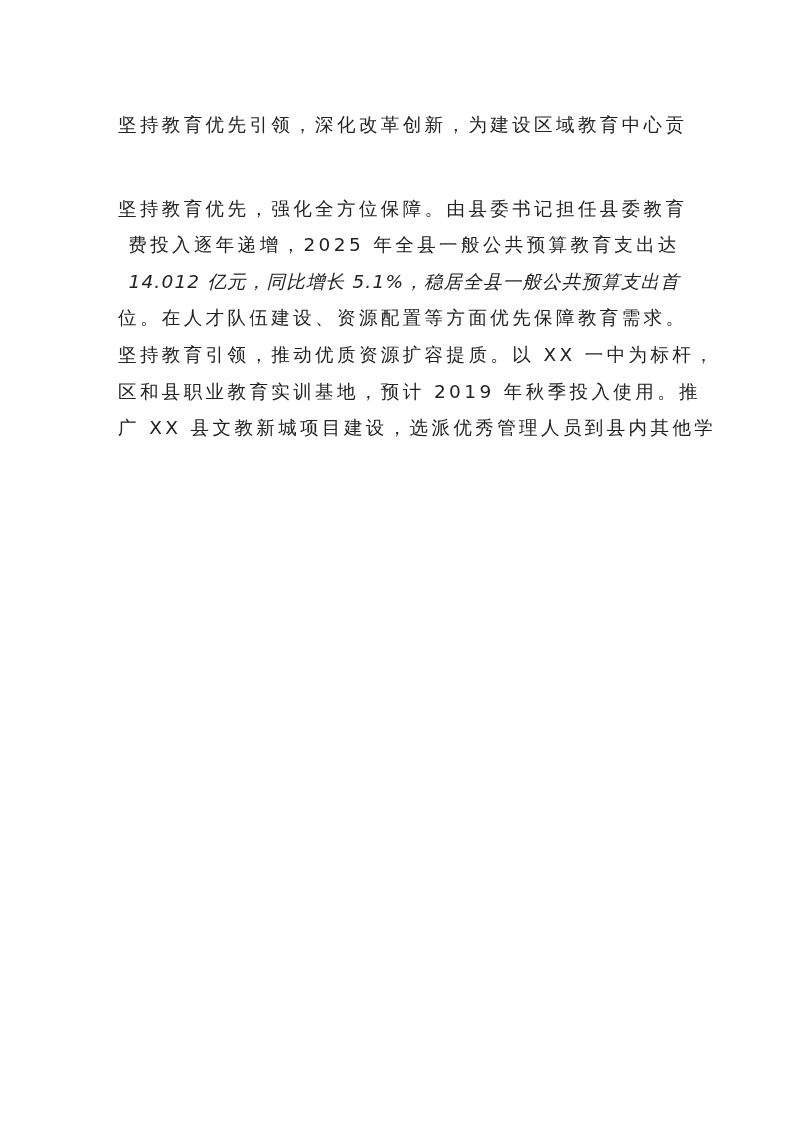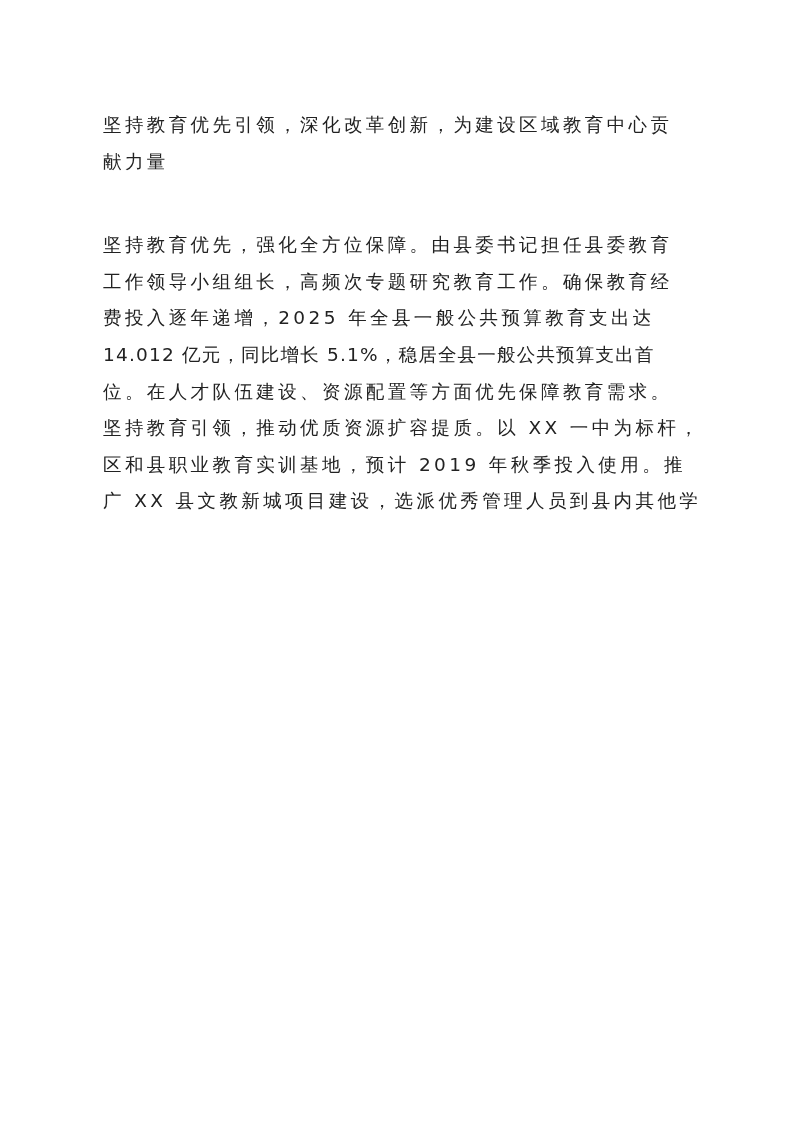--- a/index.html
+++ b/index.html
@@ -10,58 +10,58 @@
     body {
       width: 793px;
       height: 1122px;
       position: relative;
       overflow: hidden;
       font-family: "DejaVu Sans", "Liberation Sans", sans-serif;
       color: #1a1a1a;
     }
     .page {
       position: absolute;
-      left: 103px;
+      left: 118px;
       top: 107px;
       width: 562px;
+      text-align: right;
     }
     .line {
       display: block;
       height: 36.6px;
       line-height: 36.6px;
       font-size: 18.5px;
       letter-spacing: 3.4px;
       white-space: nowrap;
       color: #222222;
     }
     .line.tight {
       letter-spacing: 1.2px;
+      font-style: italic;
     }
     .gap {
       height: 47px;
     }
     .paragraph {
       display: block;
     }
   </style>
 </head>
 <body>
 
 <div class="page">
   <div class="paragraph">
     <span class="line">坚持教育优先引领，深化改革创新，为建设区域教育中心贡</span>
-    <span class="line">献力量</span>
   </div>
 
   <div class="gap"></div>
 
 
   <div class="paragraph">
     <span class="line">坚持教育优先，强化全方位保障。由县委书记担任县委教育</span>
-    <span class="line">工作领导小组组长，高频次专题研究教育工作。确保教育经</span>
     <span class="line">费投入逐年递增，2025 年全县一般公共预算教育支出达</span>
     <span class="line tight">14.012 亿元，同比增长 5.1%，稳居全县一般公共预算支出首</span>
     <span class="line">位。在人才队伍建设、资源配置等方面优先保障教育需求。</span>
   </div>
 
   <div class="paragraph">
     <span class="line">坚持教育引领，推动优质资源扩容提质。以 XX 一中为标杆，</span>
     <span class="line">区和县职业教育实训基地，预计 2019 年秋季投入使用。推</span>
     <span class="line">广 XX 县文教新城项目建设，选派优秀管理人员到县内其他学</span>
   </div>

